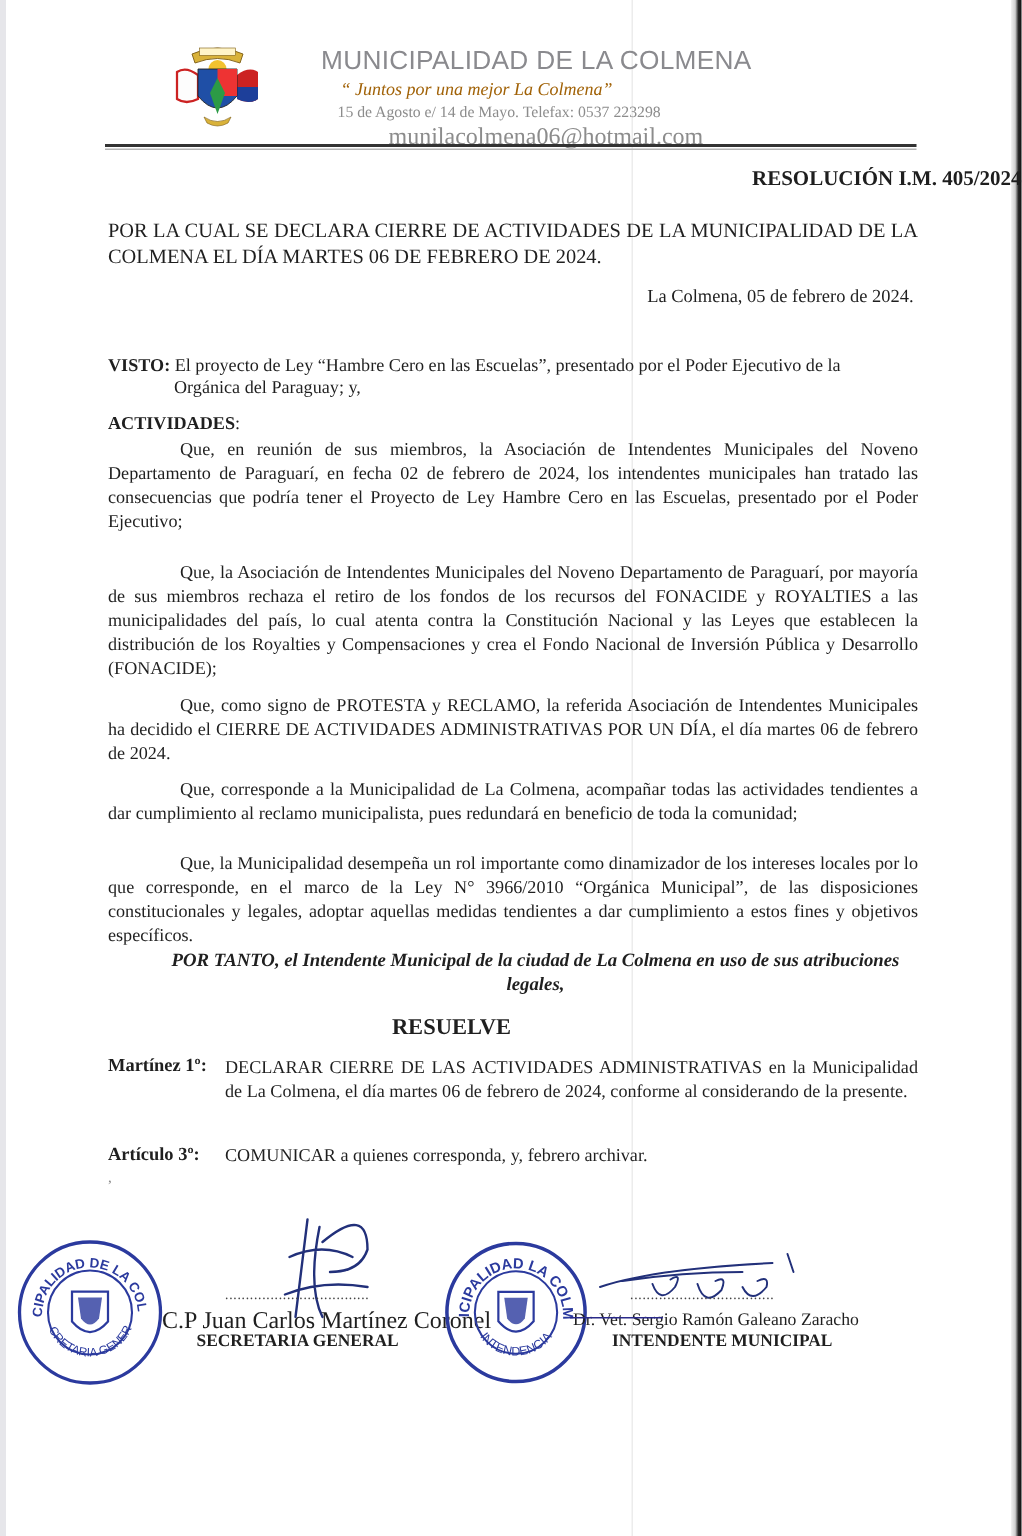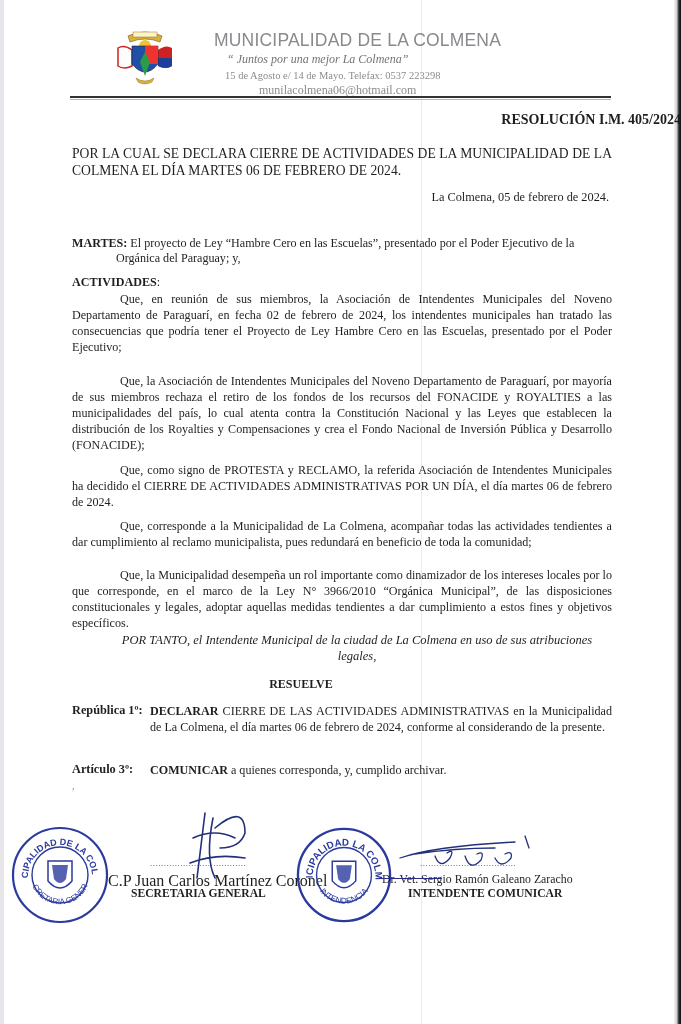--- a/index.html
+++ b/index.html
@@ -9,44 +9,44 @@
     font-family:"Liberation Serif","DejaVu Serif",serif;
     color:#1f1f1f;
   }
   .left-edge { position:absolute; left:0; top:0; width:4px; height:1024px; background:#e6e6ea; }
   .right-edge { position:absolute; right:0; top:0; width:7px; height:1024px; background:linear-gradient(to right,#f3f3f3,#cfcfcf 40%,#2a2a2a 70%,#111); }
   .fold-line { position:absolute; left:421px; top:0; width:1px; height:1024px; background:#ececec; }
 
   
   .logo { position:absolute; left:114px; top:26px; width:62px; height:62px; }
   .muni-name { position:absolute; left:214px; top:30px; font-family:"Liberation Sans","DejaVu Sans",sans-serif; font-size:17.5px; color:#8a8a8e; letter-spacing:0.2px; }
-  .motto { position:absolute; left:227px; top:52px; font-family:"Liberation Serif",serif; font-style:italic; font-size:12px; color:#737373; }
+  .motto { position:absolute; left:227px; top:52px; font-family:"Liberation Serif",serif; font-style:italic; font-size:12px; color:#a16207; }
   .address { position:absolute; left:225px; top:70px; font-size:10.5px; color:#8c8c8c; }
-  .email { position:absolute; left:259px; top:83px; font-size:12px; color:#8c8c8c; }
+  .email { position:absolute; left:259px; top:83px; font-size:16px; color:#8c8c8c; }
   .header-rule { position:absolute; left:70px; top:96px; width:541px; height:2px; background:#333; }
   .header-rule2 { position:absolute; left:70px; top:99px; width:541px; height:1px; background:#b5b5b5; }
 
   .title { position:absolute; left:0; width:681px; top:112px; text-align:right; font-weight:bold; font-size:14px; color:#1e1e1e; }
   .subject { position:absolute; left:72px; width:540px; top:145px; font-weight:normal; font-size:13.6px; line-height:17px; text-align:justify; text-align-last:left; }
   .place-date { position:absolute; right:72px; top:190px; font-size:12.3px; }
 
   .block { position:absolute; left:72px; width:540px; font-size:12.1px; line-height:16px; text-align:justify; }
   .indent { text-indent:48px; }
-  .b { font-weight:bold; }
+  .b { font-weight:normal; }
   .visto { top:235px; }
   .visto .label { font-weight:bold; }
   .visto-cont { position:absolute; left:116px; width:496px; top:251px; font-size:12.1px; }
   .considerando-h { position:absolute; left:72px; top:275px; font-size:12.1px; font-weight:bold; }
   .c1 { top:291px; }
   .c2 { top:373px; }
   .c3 { top:462px; }
   .c4 { top:518px; }
   .c5 { top:567px; }
-  .portanto { position:absolute; left:72px; width:540px; top:632px; font-size:12.5px; font-weight:normal; font-style:italic; text-align:center; line-height:16px; padding-left:30px; box-sizing:border-box; }
-  .resuelve { position:absolute; left:0; width:602px; top:677px; text-align:center; font-size:12px; font-weight:bold; }
+  .portanto { position:absolute; left:72px; width:540px; top:632px; font-size:12.5px; font-weight:bold; font-style:italic; text-align:center; line-height:16px; padding-left:30px; box-sizing:border-box; }
+  .resuelve { position:absolute; left:0; width:602px; top:677px; text-align:center; font-size:15px; font-weight:bold; }
 
   .art-label { position:absolute; left:72px; font-size:12.3px; font-weight:bold; }
   .art-text { position:absolute; left:150px; width:462px; font-size:12.1px; line-height:16px; text-align:justify; }
   .a1 { top:703px; }
   .a3 { top:762px; }
   .dot { position:absolute; left:72px; top:780px; font-size:10px; color:#888; }
 
   
   .seal { position:absolute; }
   .seal1 { left:10px; top:825px; width:100px; height:100px; }
@@ -87,43 +87,43 @@
 <div class="address">15 de Agosto e/ 14 de Mayo. Telefax: 0537 223298</div>
 <div class="email">munilacolmena06@hotmail.com</div>
 <div class="header-rule"></div>
 <div class="header-rule2"></div>
 
 <div class="title">RESOLUCIÓN I.M. 405/2024</div>
 <div class="subject">POR LA CUAL SE DECLARA CIERRE DE ACTIVIDADES DE LA MUNICIPALIDAD DE LA COLMENA EL DÍA MARTES 06 DE FEBRERO DE 2024.</div>
 <div class="place-date">La Colmena, 05 de febrero de 2024.</div>
 
 <div class="block visto">
-  <span class="label">MARTES:</span><span> El proyecto de Ley “Hambre Cero en las Escuelas”, presentado por el Poder Ejecutivo de la</span>
+  <span class="label">VISTO:</span><span> El proyecto de Ley “Hambre Cero en las Escuelas”, presentado por el Poder Ejecutivo de la</span>
 </div>
 <div class="visto-cont">Orgánica del Paraguay; y,</div>
 
 <div class="considerando-h">
   <span>ACTIVIDADES</span><span style="font-weight:normal">:</span>
 </div>
 <div class="block indent c1">Que, en reunión de sus miembros, la Asociación de Intendentes Municipales del Noveno Departamento de Paraguarí, en fecha 02 de febrero de 2024, los intendentes municipales han tratado las consecuencias que podría tener el Proyecto de Ley Hambre Cero en las Escuelas, presentado por el Poder Ejecutivo;</div>
 <div class="block indent c2">Que, la Asociación de Intendentes Municipales del Noveno Departamento de Paraguarí, por mayoría de sus miembros rechaza el retiro de los fondos de los recursos del FONACIDE y ROYALTIES a las municipalidades del país, lo cual atenta contra la Constitución Nacional y las Leyes que establecen la distribución de los Royalties y Compensaciones y crea el Fondo Nacional de Inversión Pública y Desarrollo (FONACIDE);</div>
 <div class="block indent c3">Que, como signo de PROTESTA y RECLAMO, la referida Asociación de Intendentes Municipales ha decidido el CIERRE DE ACTIVIDADES ADMINISTRATIVAS POR UN DÍA, el día martes 06 de febrero de 2024.</div>
 <div class="block indent c4">Que, corresponde a la Municipalidad de La Colmena, acompañar todas las actividades tendientes a dar cumplimiento al reclamo municipalista, pues redundará en beneficio de toda la comunidad;</div>
 <div class="block indent c5">Que, la Municipalidad desempeña un rol importante como dinamizador de los intereses locales por lo que corresponde, en el marco de la Ley N° 3966/2010 “Orgánica Municipal”, de las disposiciones constitucionales y legales, adoptar aquellas medidas tendientes a dar cumplimiento a estos fines y objetivos específicos.</div>
 
 <div class="portanto">POR TANTO, el Intendente Municipal de la ciudad de La Colmena en uso de sus atribuciones legales,</div>
 <div class="resuelve">RESUELVE</div>
 
-<div class="art-label a1">República 1º:</div>
+<div class="art-label a1">Martínez 1º:</div>
 <div class="art-text a1">
   <span class="b">DECLARAR</span><span> CIERRE DE LAS ACTIVIDADES ADMINISTRATIVAS en la Municipalidad de La Colmena, el día martes 06 de febrero de 2024, conforme al considerando de la presente.</span>
 </div>
 <div class="art-label a3">Artículo 3º:</div>
 <div class="art-text a3">
-  <span class="b">COMUNICAR</span><span> a quienes corresponda, y, cumplido archivar.</span>
+  <span class="b">COMUNICAR</span><span> a quienes corresponda, y, febrero archivar.</span>
 </div>
 <div class="dot">,</div>
 
 <div class="seal seal1">
   <svg viewBox="0 0 100 100" width="100" height="100">
     <defs>
       <path id="arcTop1" d="M18 52 A32 32 0 1 1 82 52"></path>
       <path id="arcBot1" d="M22 60 A30 30 0 0 0 78 60"></path>
     </defs>
     <circle cx="50" cy="50" r="47" fill="none" stroke="#2b3a9e" stroke-width="2.2"></circle>
@@ -158,13 +158,13 @@
   </svg>
 </div>
 <div class="sig2">
   <svg viewBox="0 0 150 50" width="150" height="50">
     <path d="M5 30 Q40 18 120 14 M20 26 Q60 20 100 20 M40 28 Q45 42 55 30 Q60 20 52 25 M70 28 Q75 44 86 32 Q90 22 82 26 M100 30 Q106 42 116 30 Q118 22 110 26 M130 8 L134 20" fill="none" stroke="#22307a" stroke-width="1.3" stroke-linecap="round"></path>
   </svg>
 </div>
 <div class="dots2">...................................</div>
 <div class="name2">Dr. Vet. Sergio Ramón Galeano Zaracho</div>
 <div class="strike"></div>
-<div class="role2">INTENDENTE COMUNICAR</div>
+<div class="role2">INTENDENTE MUNICIPAL</div>
 
 </body></html>

